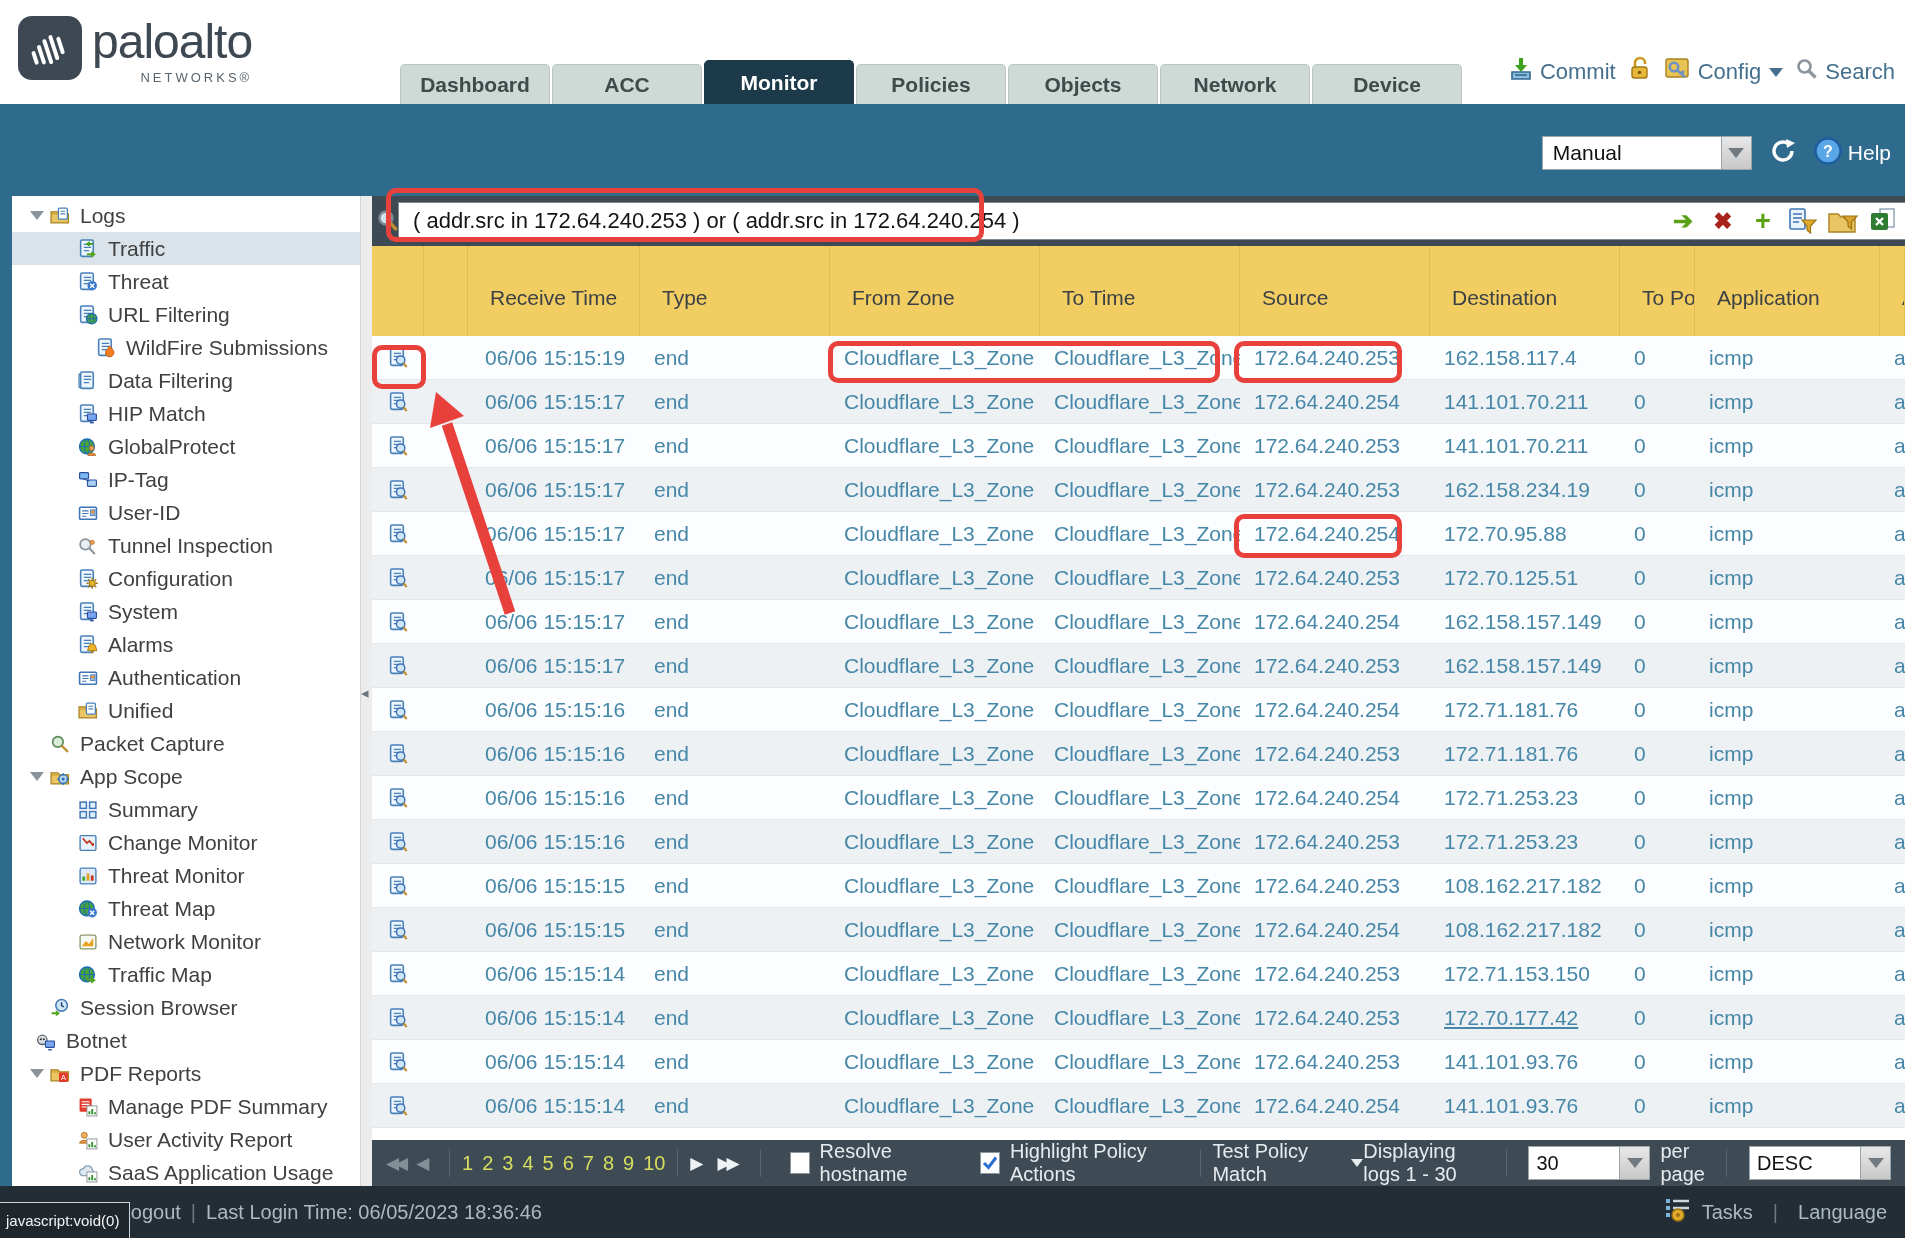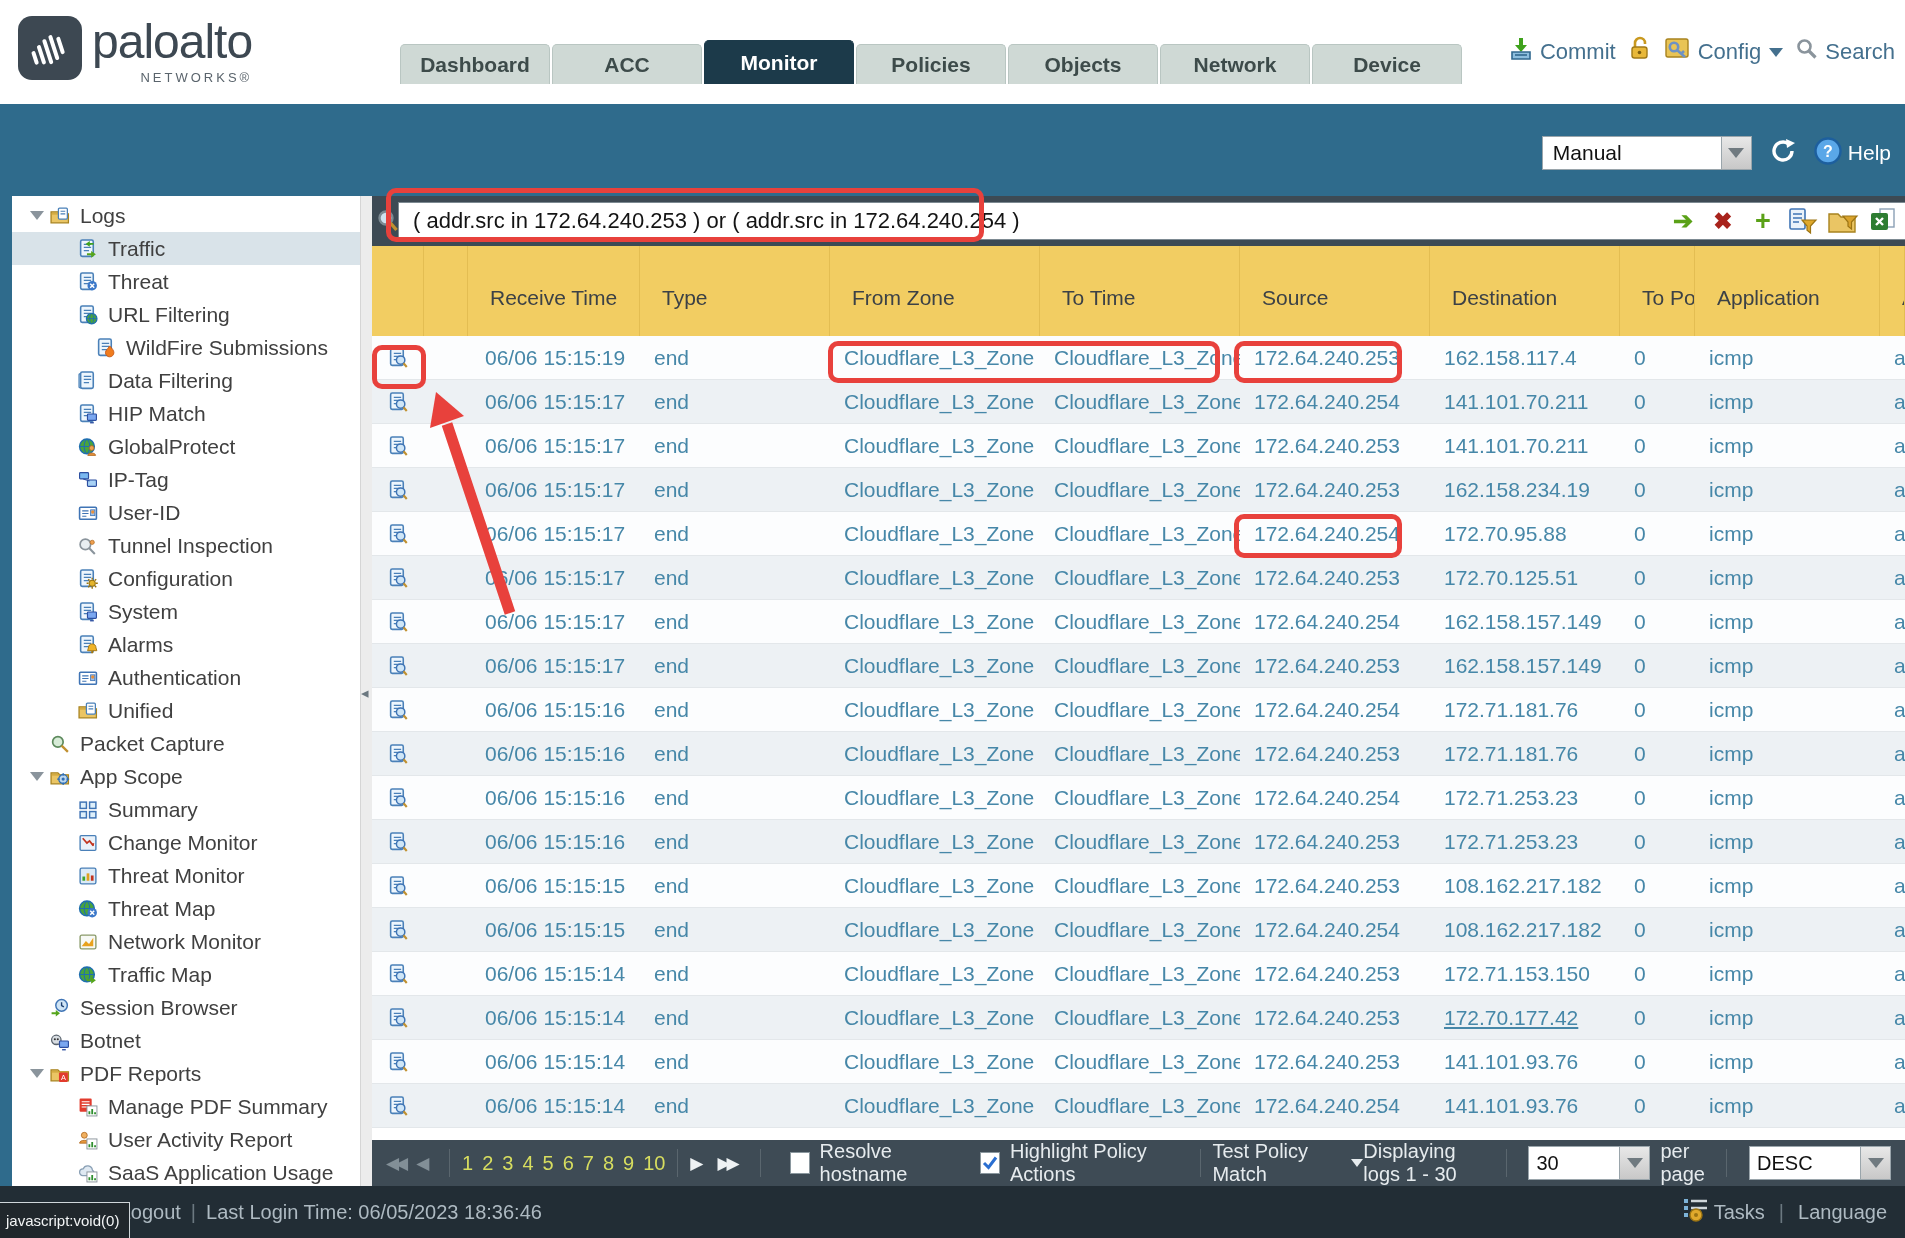--- a/index.html
+++ b/index.html
@@ -1,19 +1,19 @@
 <!DOCTYPE html>
 <html><head>
 <meta charset="utf-8">
 <style>
   * { box-sizing: border-box; margin: 0; padding: 0; }
   html,body { width:1905px; height:1238px; overflow:hidden; font-family:"Liberation Sans", sans-serif; background:#fff; position:relative; }
 
   
-  .header { position:absolute; top:0; left:0; width:1905px; height:84px; background:#ffffff; z-index:2;padding-left:24px; }
+  .header { position:absolute; top:0; left:0; width:1905px; height:104px; background:#ffffff; z-index:2;padding-left:24px; }
   .logo { position:absolute; left:18px; top:16px; display:flex; align-items:flex-start; }
   .logo-mark { width:64px; height:64px; background:#3d4852; border-radius:14px; display:flex; align-items:center; justify-content:center; }
   .logo-txt { margin-left:10px; }
   .logo-name { font-size:48px; color:#3d4852; letter-spacing:-1px; line-height:52px; font-weight:500; }
   .logo-sub { font-size:13px; color:#5a646c; letter-spacing:3px; text-align:right; margin-top:2px; }
 
   .tabs { position:absolute; left:400px; bottom:0; display:flex; gap:2px; align-items:flex-end; }
   .tab { width:150px; height:40px; background:#cfd9d5; border:1px solid #b9c6c2; border-bottom:none; border-radius:5px 5px 0 0;
          color:#3d4b4a; font-size:21px; font-weight:bold; display:flex; align-items:center; justify-content:center; }
   .tab.active { background:#1c3a4a; border-color:#1c3a4a; color:#fff; height:44px; }
@@ -80,21 +80,21 @@
   .cb { width:22px; height:22px; background:#fff; border:1px solid #8a979e; margin:0 10px 0 18px; display:flex; align-items:center; justify-content:center; cursor:pointer; }
   .right-cluster { margin-left:auto; display:flex; align-items:center; }
   .tpm { display:flex; align-items:center; gap:8px; cursor:pointer; }
   .tpm .c { width:0; height:0; border-left:6px solid transparent; border-right:6px solid transparent; border-top:8px solid #e6ebee; }
   .pag-select { margin:0 10px; height:34px; }
   .pag-select .sval { font-size:20px;padding-left:7px; }
 
   
   .statusbar { position:absolute; left:0; top:1186px; width:1905px; height:52px; background:#222d35; color:#aebac2; font-size:20px; display:flex; align-items:center; padding:0 18px; }
   .sb-sep { color:#6b7880; margin:0 10px; }
-  .sb-right { margin-left:auto; display:flex; align-items:center; gap:4px; }
+  .sb-right { margin-left:auto; display:flex; align-items:center; gap:10px; }
   .tooltip { position:absolute; left:0; top:1202px; height:36px; background:#20272c; border:1px solid #cfd6da; border-left:none; border-bottom:none;
              color:#f2f4f5; font-size:15px; display:flex; align-items:center; padding:0 10px 0 6px; z-index:60; }
 
   
   .annot { position:absolute; border:5px solid #e8413c; border-radius:10px; z-index:50; pointer-events:none; }
   .annot-svg { position:absolute; left:0; top:0; z-index:50; pointer-events:none; }
 </style>
 </head>
 <body>
 
@@ -464,21 +464,21 @@
         <span class="tri"></span>
         <span class="ic">
           <svg width="20" height="20" viewBox="0 0 19 19">
             <circle cx="11" cy="7" r="5.5" fill="#cfe4f5" stroke="#3f74b5" stroke-width="1.4"></circle>
             <path d="M11 4 v3.2 l2.2 1.3" stroke="#1d3f70" stroke-width="1.3" fill="none"></path>
             <path d="M1.5 13.5 h4 v-2 l4 3 -4 3 v-2 h-4 z" fill="#55a51c"></path>
           </svg>
         </span>
         <span class="lb">Session Browser</span>
       </div>
-      <div class="ti" style="padding-left: 14px;">
+      <div class="ti" style="">
         <span class="tri"></span>
         <span class="ic">
           <svg width="20" height="20" viewBox="0 0 19 19">
             <circle cx="6" cy="8.5" r="4.5" fill="#d8dde2" stroke="#5a646e" stroke-width="1.2"></circle>
             <circle cx="4.6" cy="7.8" r="1" fill="#333"></circle>
             <circle cx="7.4" cy="7.8" r="1" fill="#333"></circle>
             <path d="M4.5 12.6 h3" stroke="#5a646e" stroke-width="1.2"></path>
             <rect x="9" y="9.5" width="8.5" height="6" rx="0.8" fill="#7aa7f0" stroke="#2d4fa0" stroke-width="1.1"></rect>
             <path d="M11.5 17.8 h3.5" stroke="#2d4fa0" stroke-width="1.3"></path>
           </svg>

